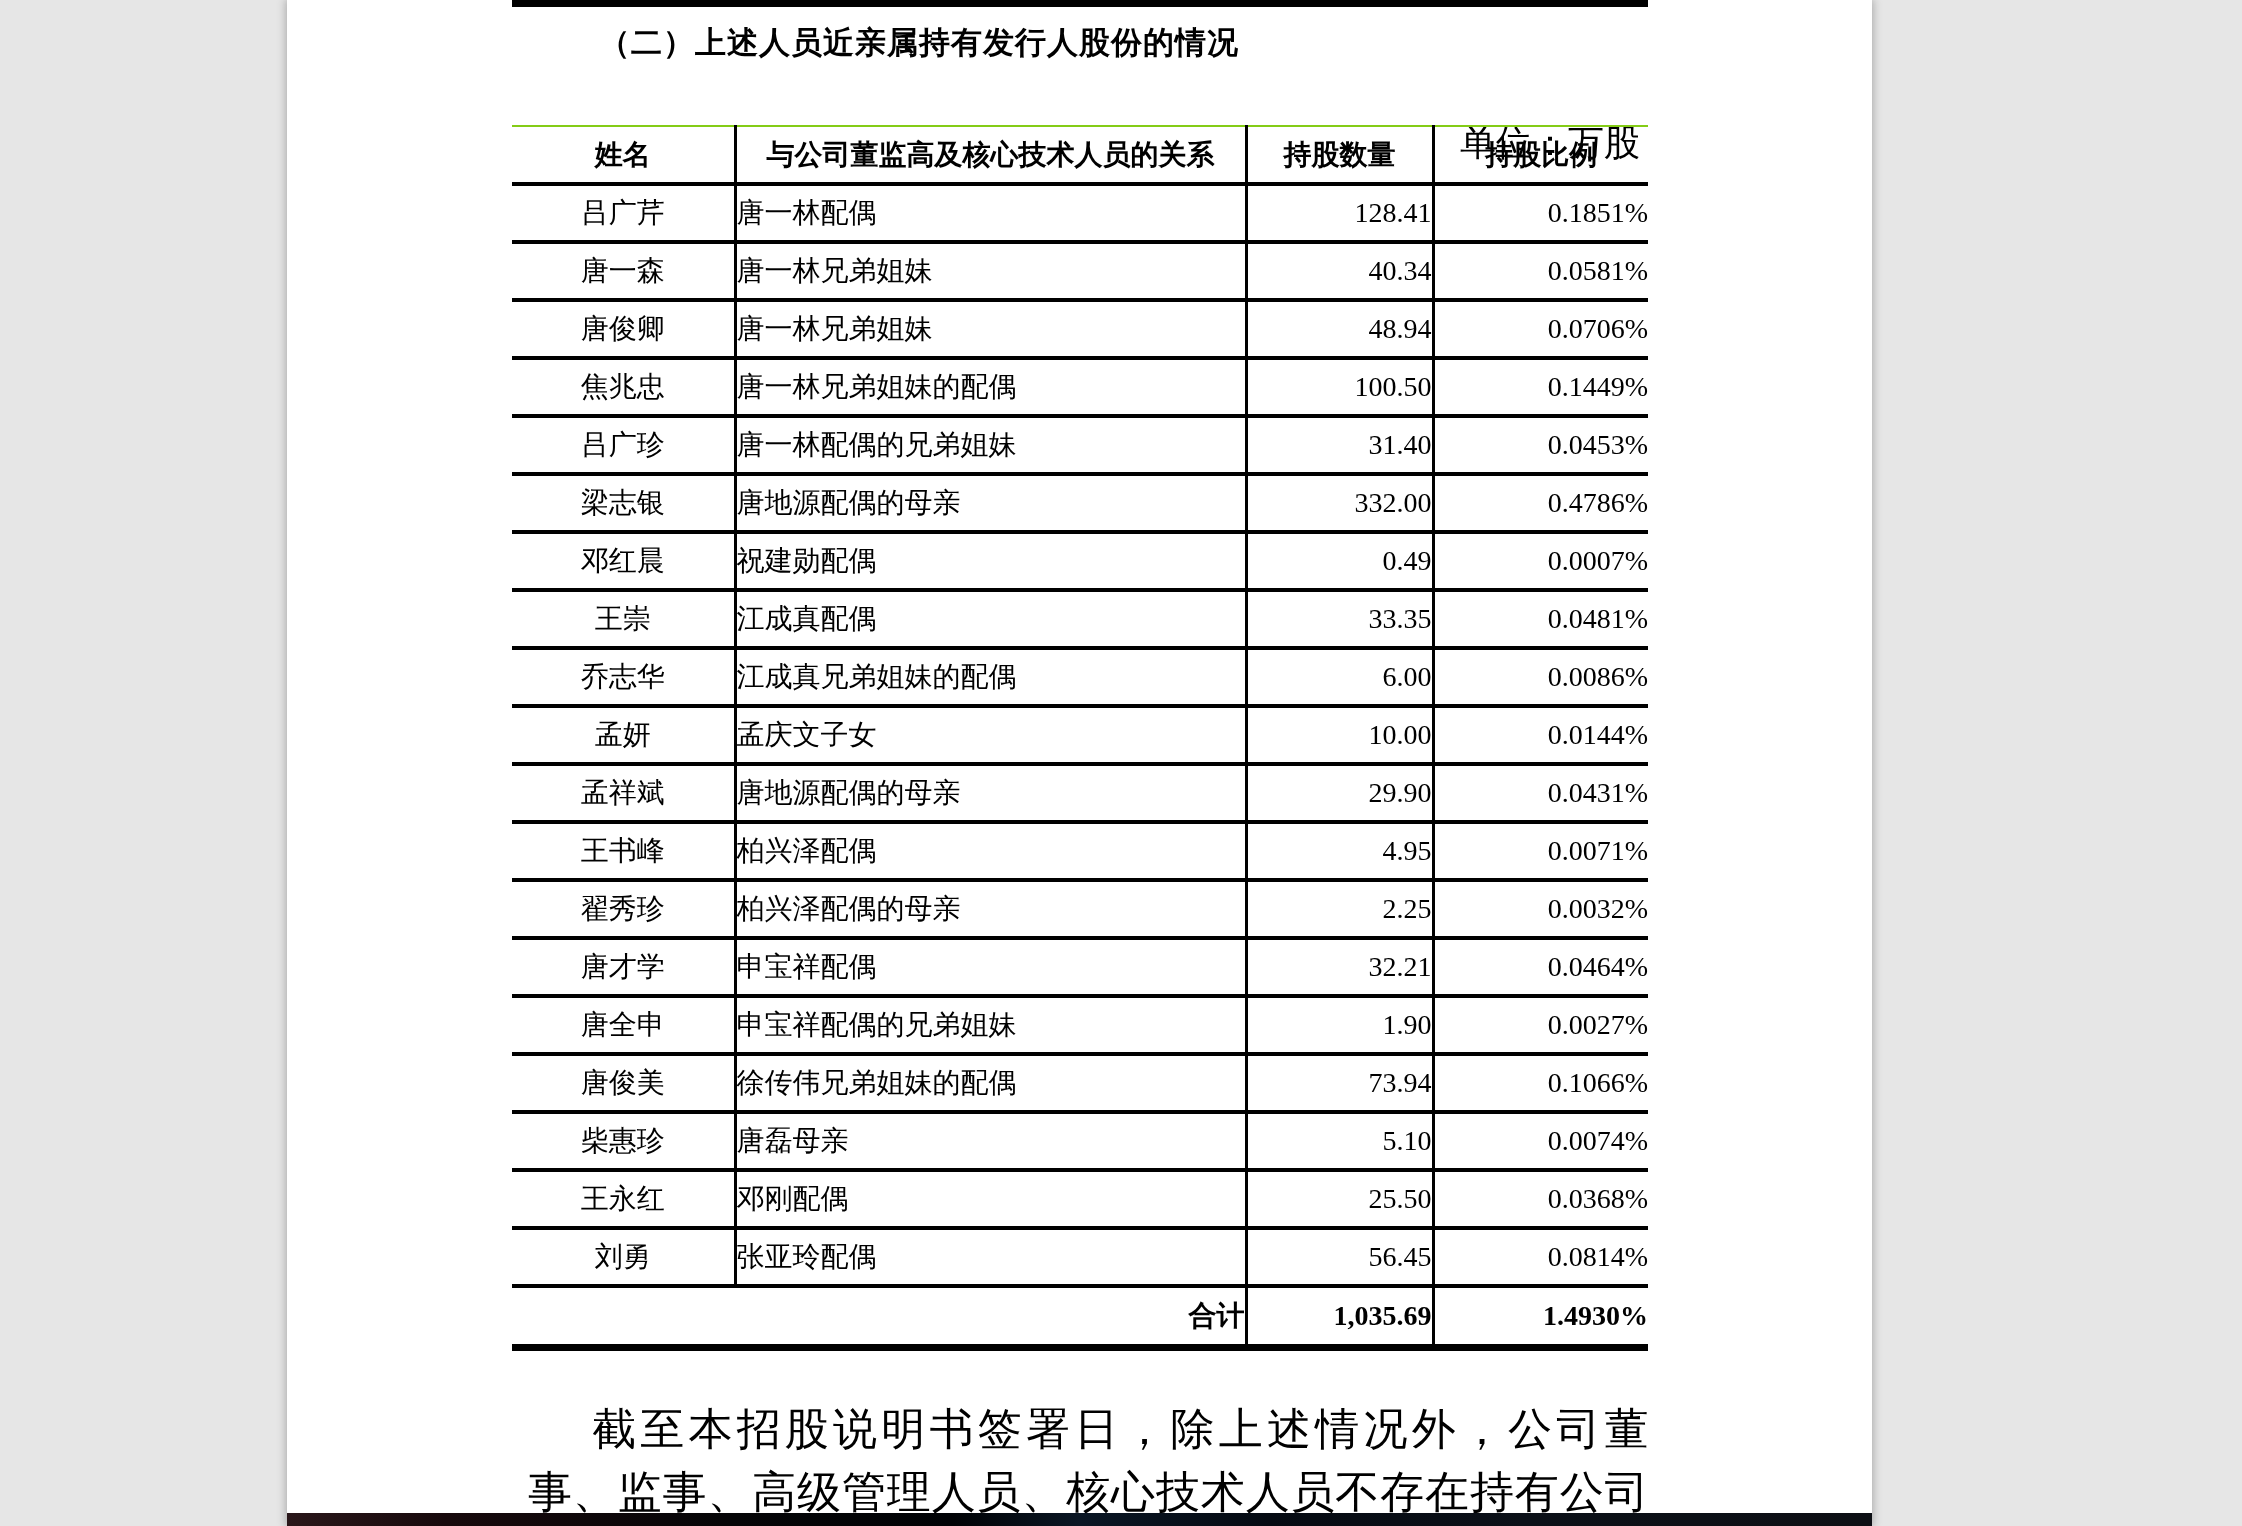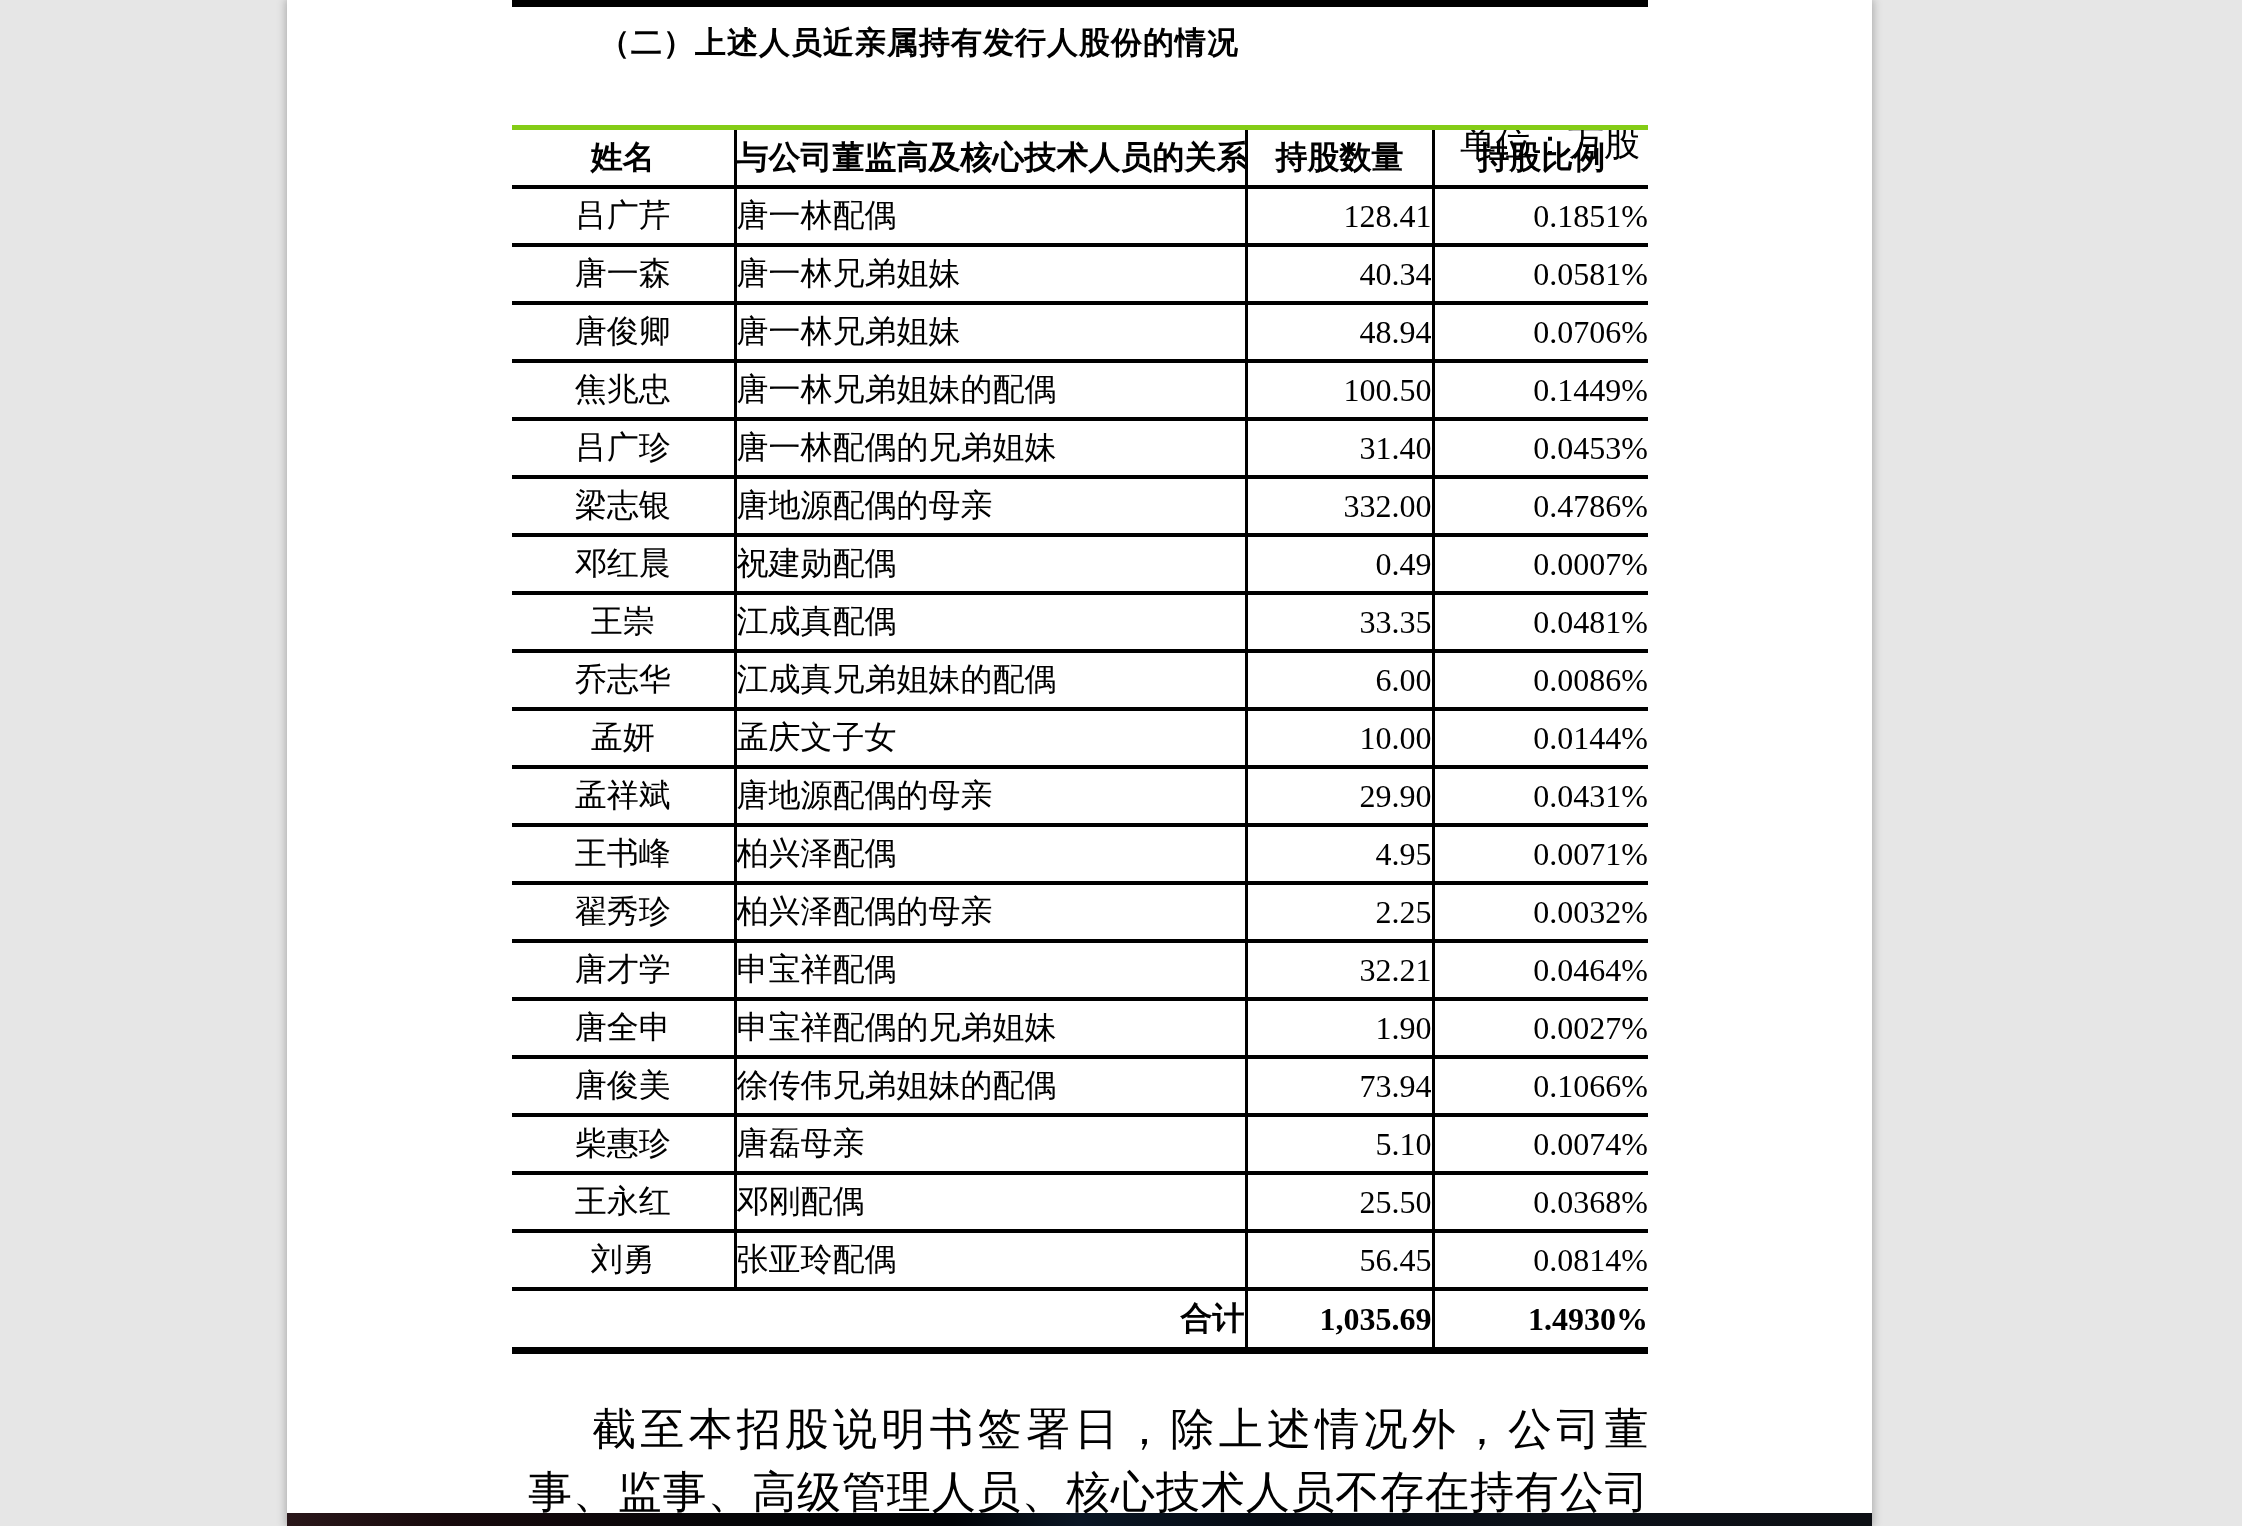--- a/index.html
+++ b/index.html
@@ -50,22 +50,22 @@
     white-space: nowrap;
     margin-top: 28px;
   }
   table.holdings {
     position: absolute;
     left: 225px;
     top: 125px;
     width: 1136px;
     border-collapse: collapse;
     table-layout: fixed;
-    border-top: 5px solid #84cc16;
-    font-size: 32px;
+    border-top: 2px solid #84cc16;
+    font-size: 28px;
   }
   table.holdings col.c-name     { width: 223px; }
   table.holdings col.c-relation { width: 511px; }
   table.holdings col.c-qty      { width: 187px; }
   table.holdings col.c-ratio    { width: 215px; }
 
   table.holdings th, table.holdings td {
     border-bottom: 4px solid #000;
     height: 54px;
     padding: 0;

